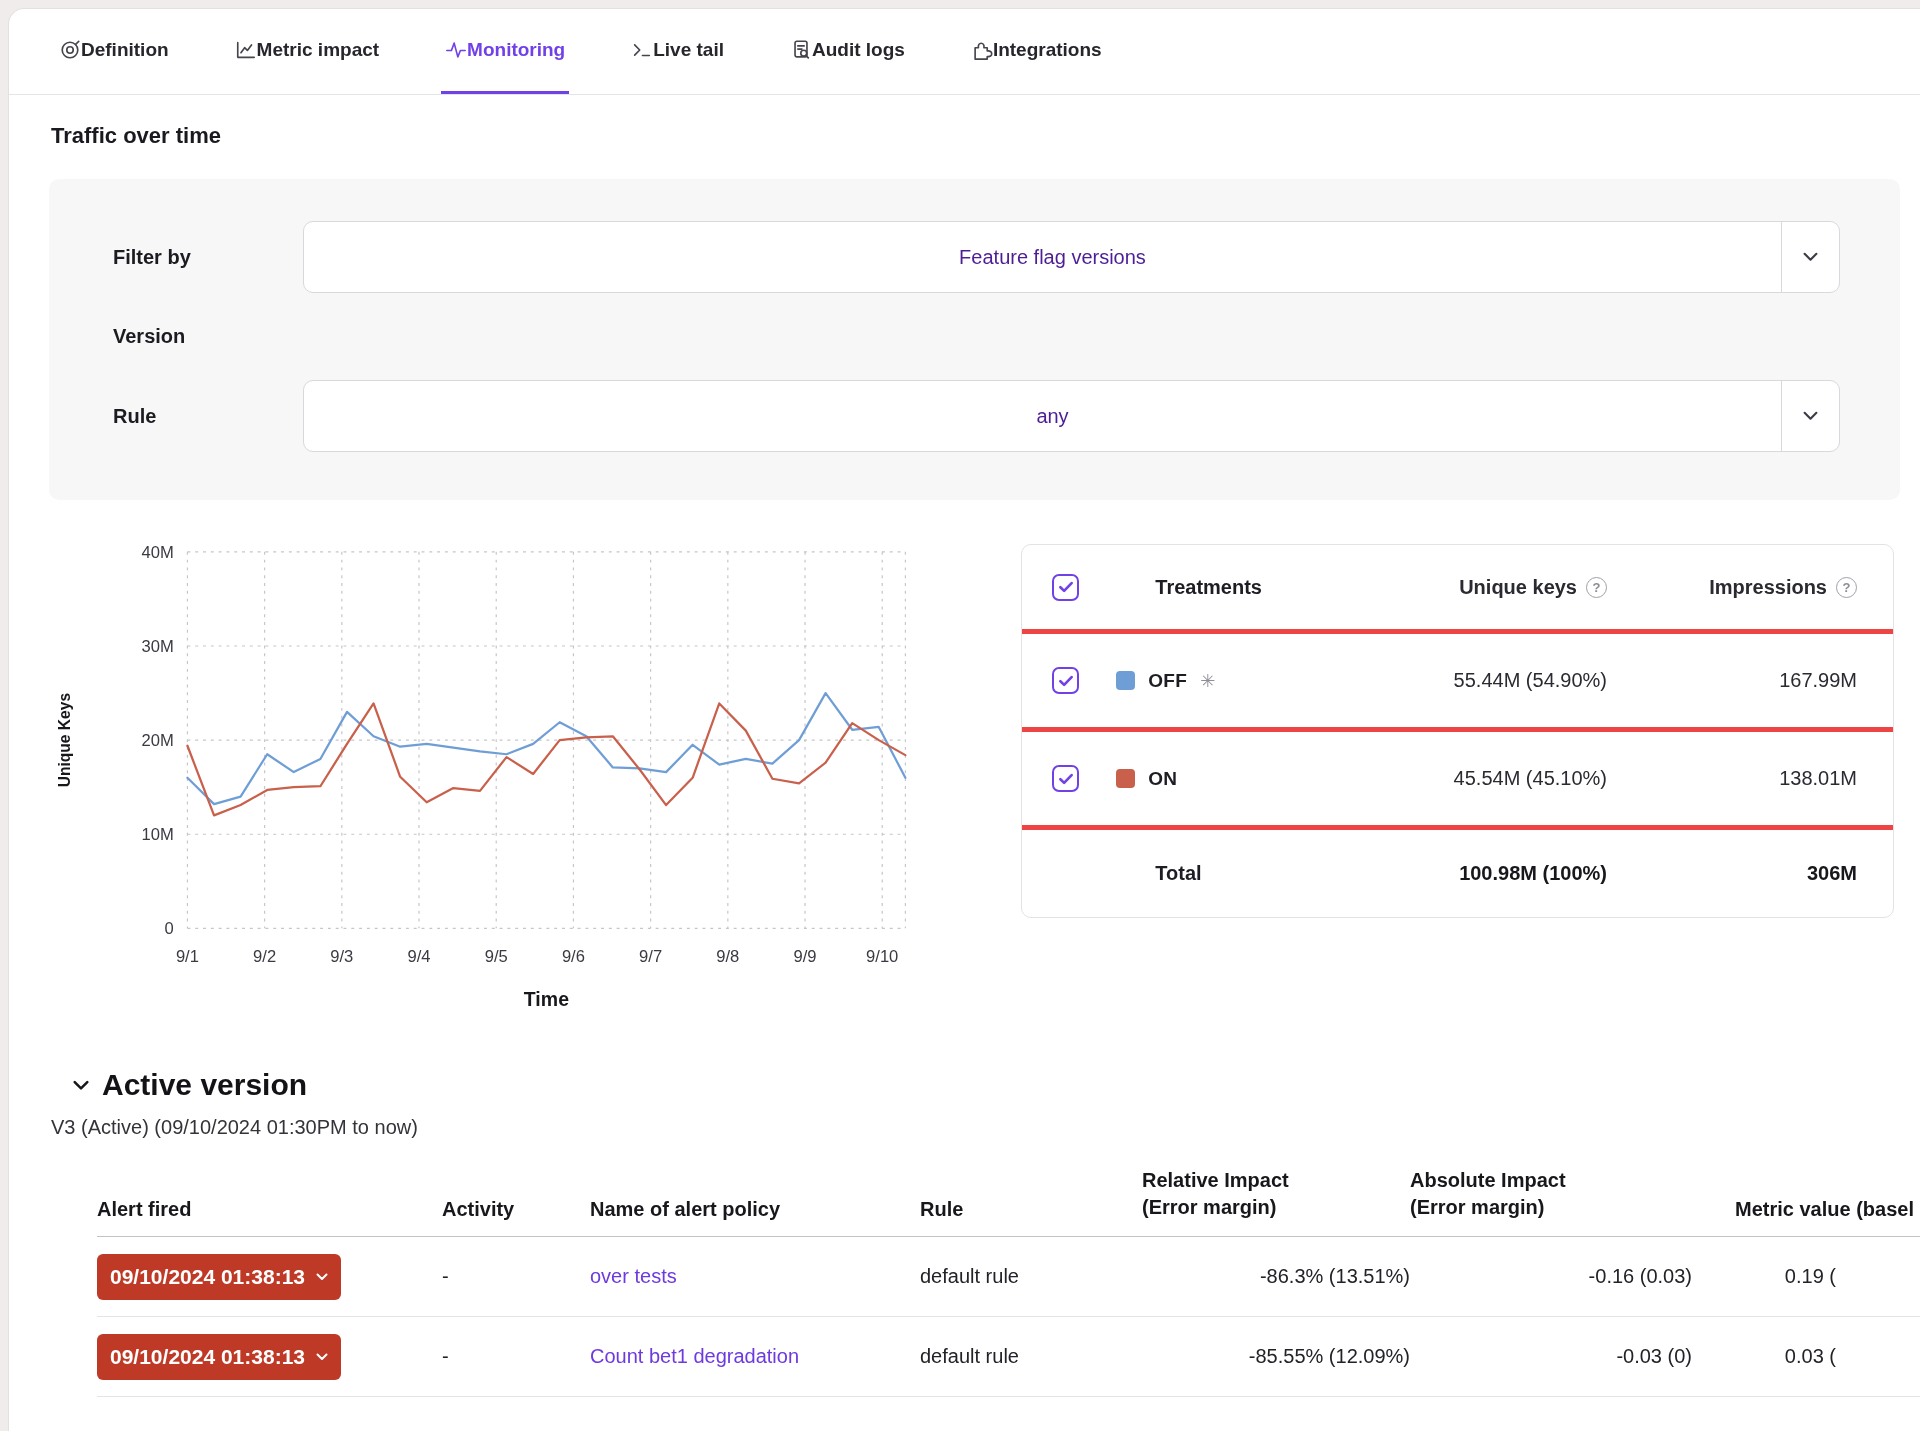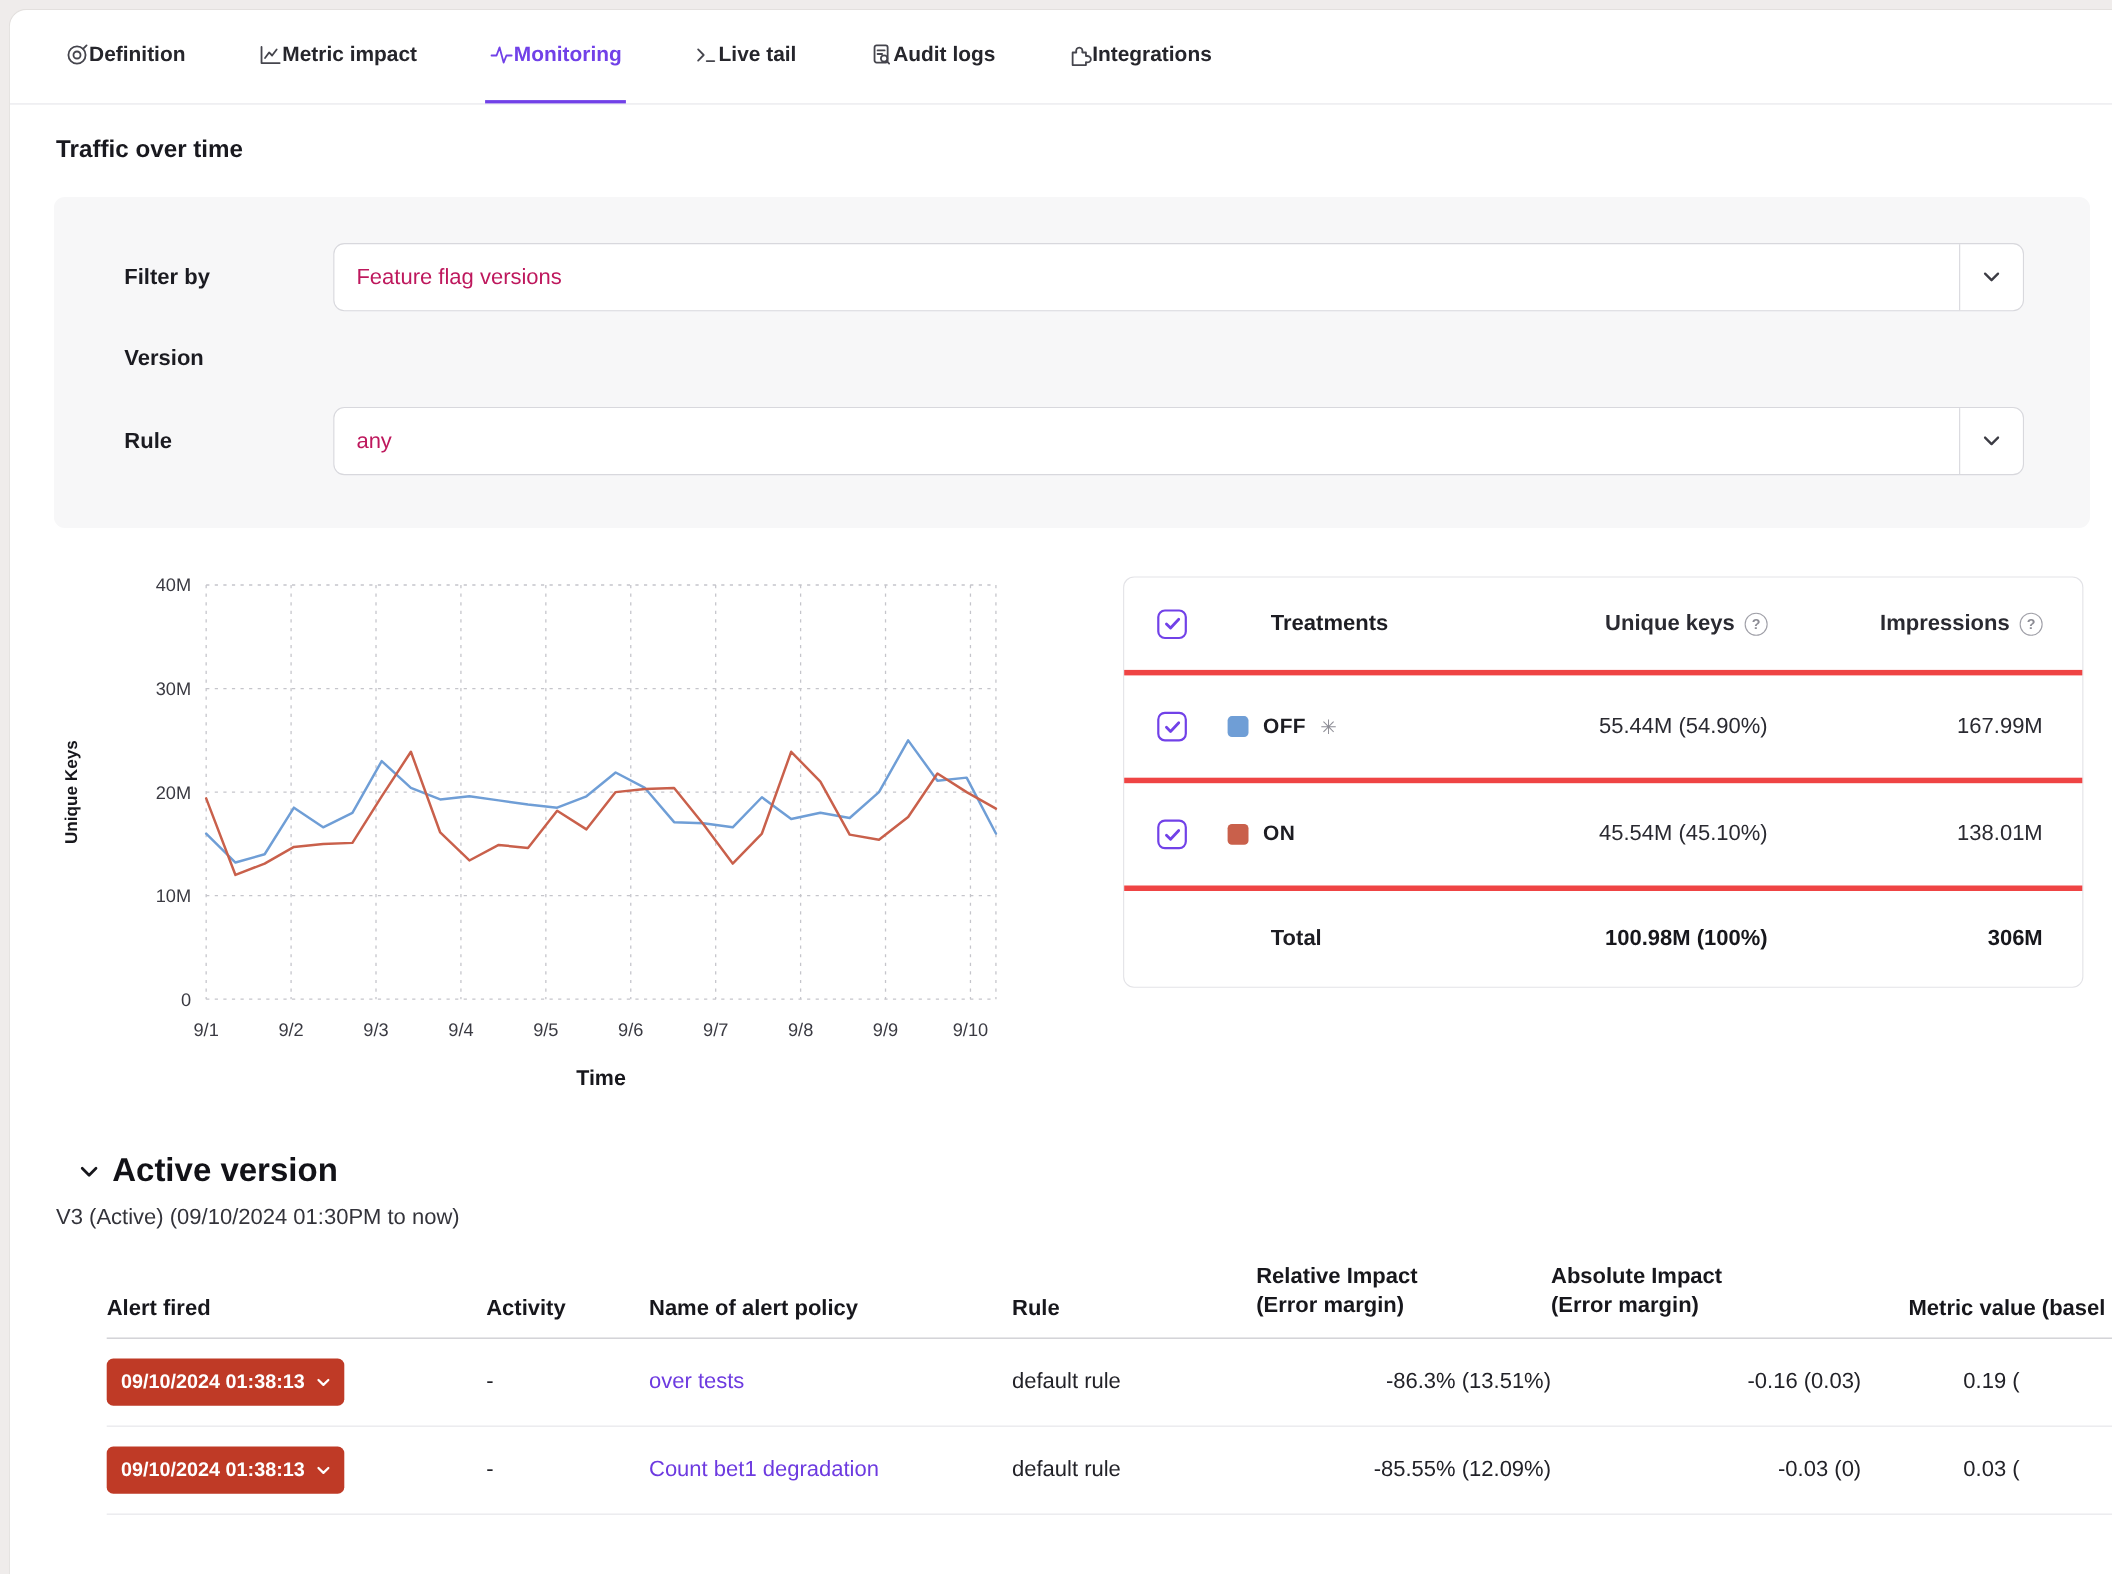--- a/index.html
+++ b/index.html
@@ -19,21 +19,21 @@
   .tab.active{color:var(--accent);border-bottom-color:var(--accent);}
   .tab.active .ticon{color:var(--accent);}
 
   
   .section-title{margin:28px 0 30px 42px;font-size:22px;font-weight:bold;color:#19191f;}
 
   
   .filter-panel{margin:0 20px 0 40px;background:#f7f7f8;border-radius:10px;padding:42px 60px 16px 64px;}
   .f-row{display:flex;align-items:center;margin-bottom:32px;}
   .f-label{width:190px;font-weight:bold;font-size:20px;color:#1b1b21;}
-  .select{flex:1;background:#fff;border:1px solid #d8d8dd;border-radius:10px;height:62px;display:flex;align-items:center;padding-left:20px;font-size:20px;color:#be185d;cursor:pointer;}
+  .select{flex:1;background:#fff;border:1px solid #d8d8dd;border-radius:10px;height:72px;display:flex;align-items:center;padding-left:20px;font-size:20px;color:#4c1d95;cursor:pointer;text-align:center;}
   .select-value{flex:1;white-space:nowrap;overflow:hidden;}
   .select-caret{align-self:stretch;width:58px;border-left:1px solid #d8d8dd;display:flex;align-items:center;justify-content:center;}
   .select-caret svg{stroke:#3c3c44;stroke-width:2;fill:none;stroke-linecap:round;stroke-linejoin:round;}
 
   
   .chart-row{display:flex;align-items:flex-start;margin:34px 26px 0 36px;gap:32px;}
   svg{font-family:inherit;}
   .grid{stroke:#c5c5cb;stroke-width:1.2;stroke-dasharray:3 5;fill:none;}
   .tick{font-size:17px;fill:#3a3a42;}
   .axis-title{font-size:20px;font-weight:bold;fill:#17171c;}
@@ -67,21 +67,21 @@
   .alert-table{margin:24px 0 0 46px;}
   .at-row{display:grid;grid-template-columns:345px 148px 330px 222px 268px 282px minmax(100px,1fr);align-items:center;min-height:80px;border-bottom:1px solid #e4e4e8;}
   .at-head{align-items:end;min-height:74px;padding-bottom:15px;border-bottom:1px solid #c2c2c8;}
   .at-head .at-c{font-weight:bold;font-size:20px;color:#17171c;}
   .at-c{font-size:20px;color:#222228;white-space:nowrap;}
   .num{text-align:right;}
   .two{display:flex;flex-direction:column;align-items:flex-start;line-height:1.35;}
   .metric{text-align:right;overflow:hidden;}
   .at-head .metric{padding-right:6px;}
   .at-row:not(.at-head) .metric{padding-right:84px;}
-  .alert-badge{display:inline-flex;align-items:center;gap:11px;background:var(--alert-red);color:#fff;font-weight:bold;font-size:18px;font-family:inherit;border:none;border-radius:6px;padding:11px 13px;cursor:pointer;}
+  .alert-badge{display:inline-flex;align-items:center;gap:11px;background:var(--alert-red);color:#fff;font-weight:bold;font-size:21px;font-family:inherit;border:none;border-radius:6px;padding:11px 13px;cursor:pointer;}
   .alert-badge svg{stroke:#fff;stroke-width:2;fill:none;stroke-linecap:round;stroke-linejoin:round;}
   .policy-link{color:var(--link);font-size:20px;text-decoration:none;cursor:pointer;}
 </style>
 </head>
 <body>
 
 <div class="page">
 
   <nav class="tabbar">
     <div class="tab">

